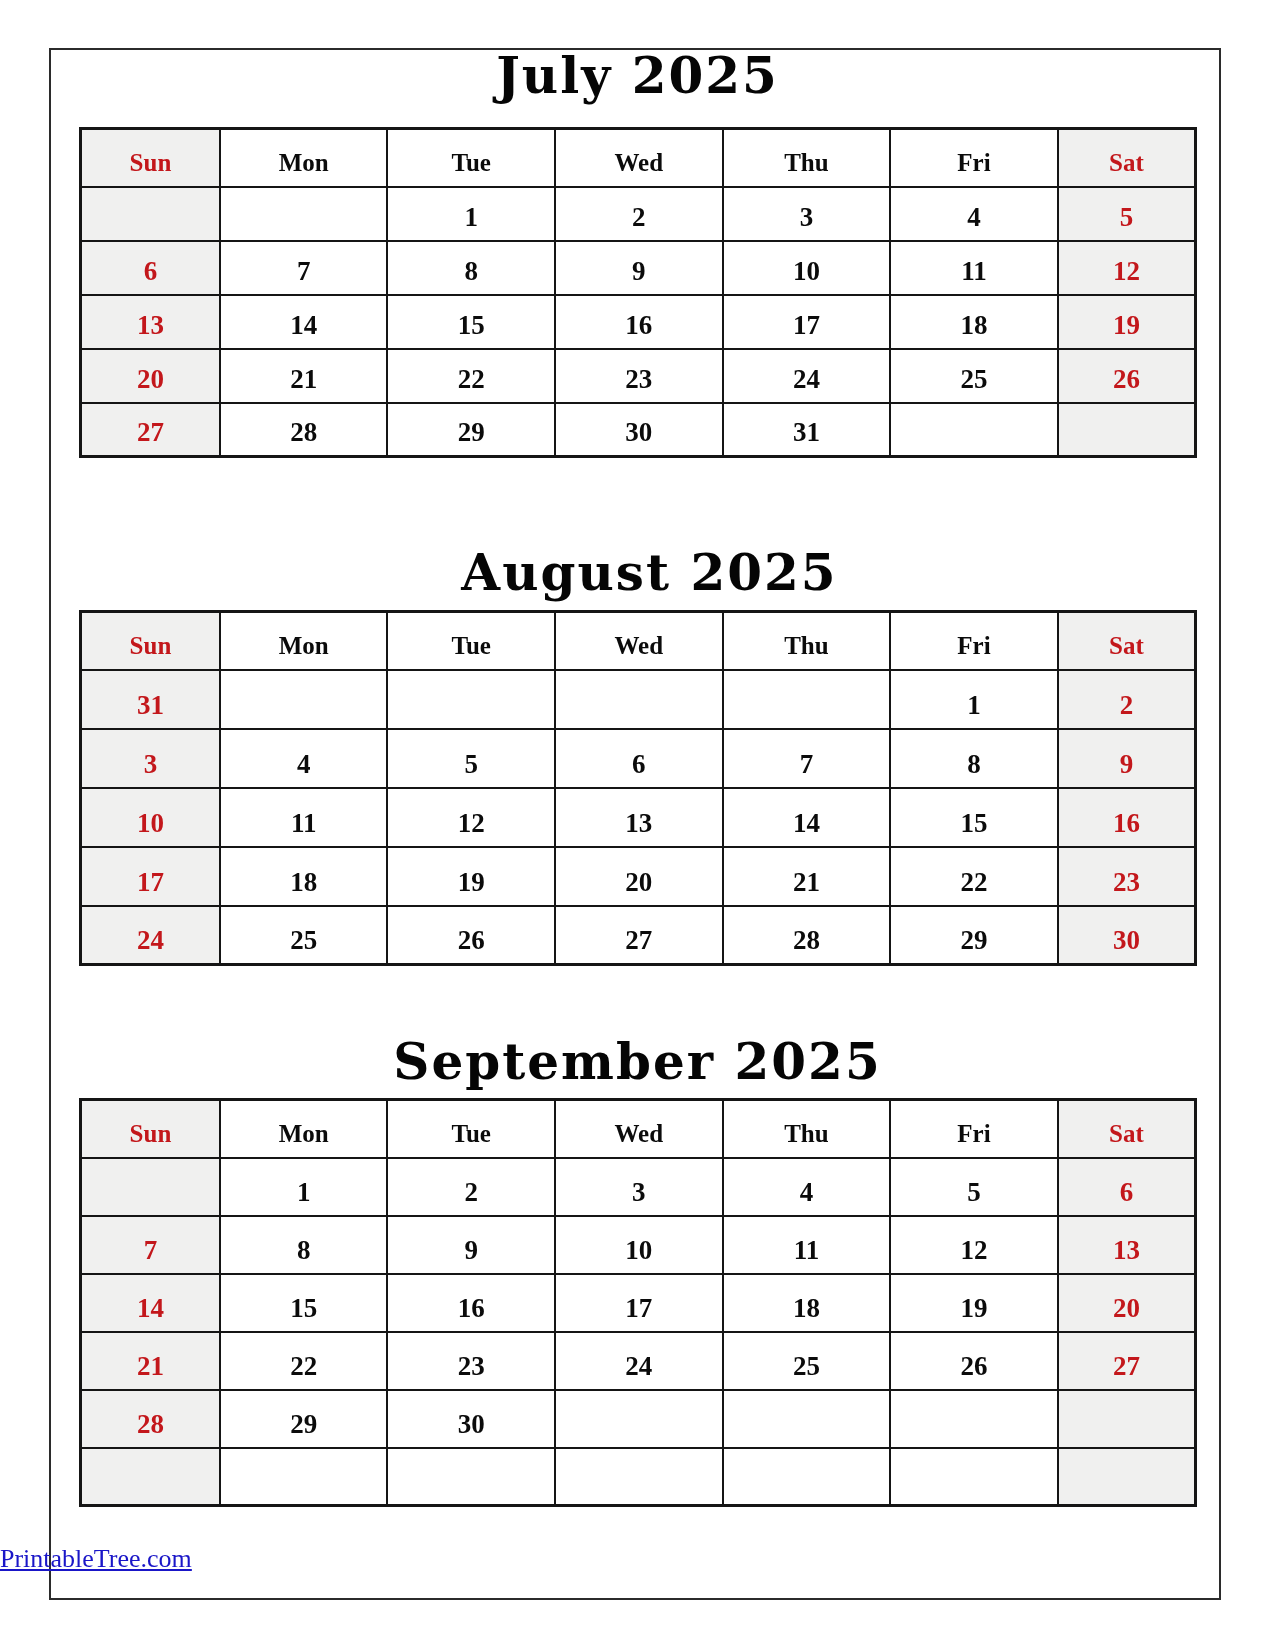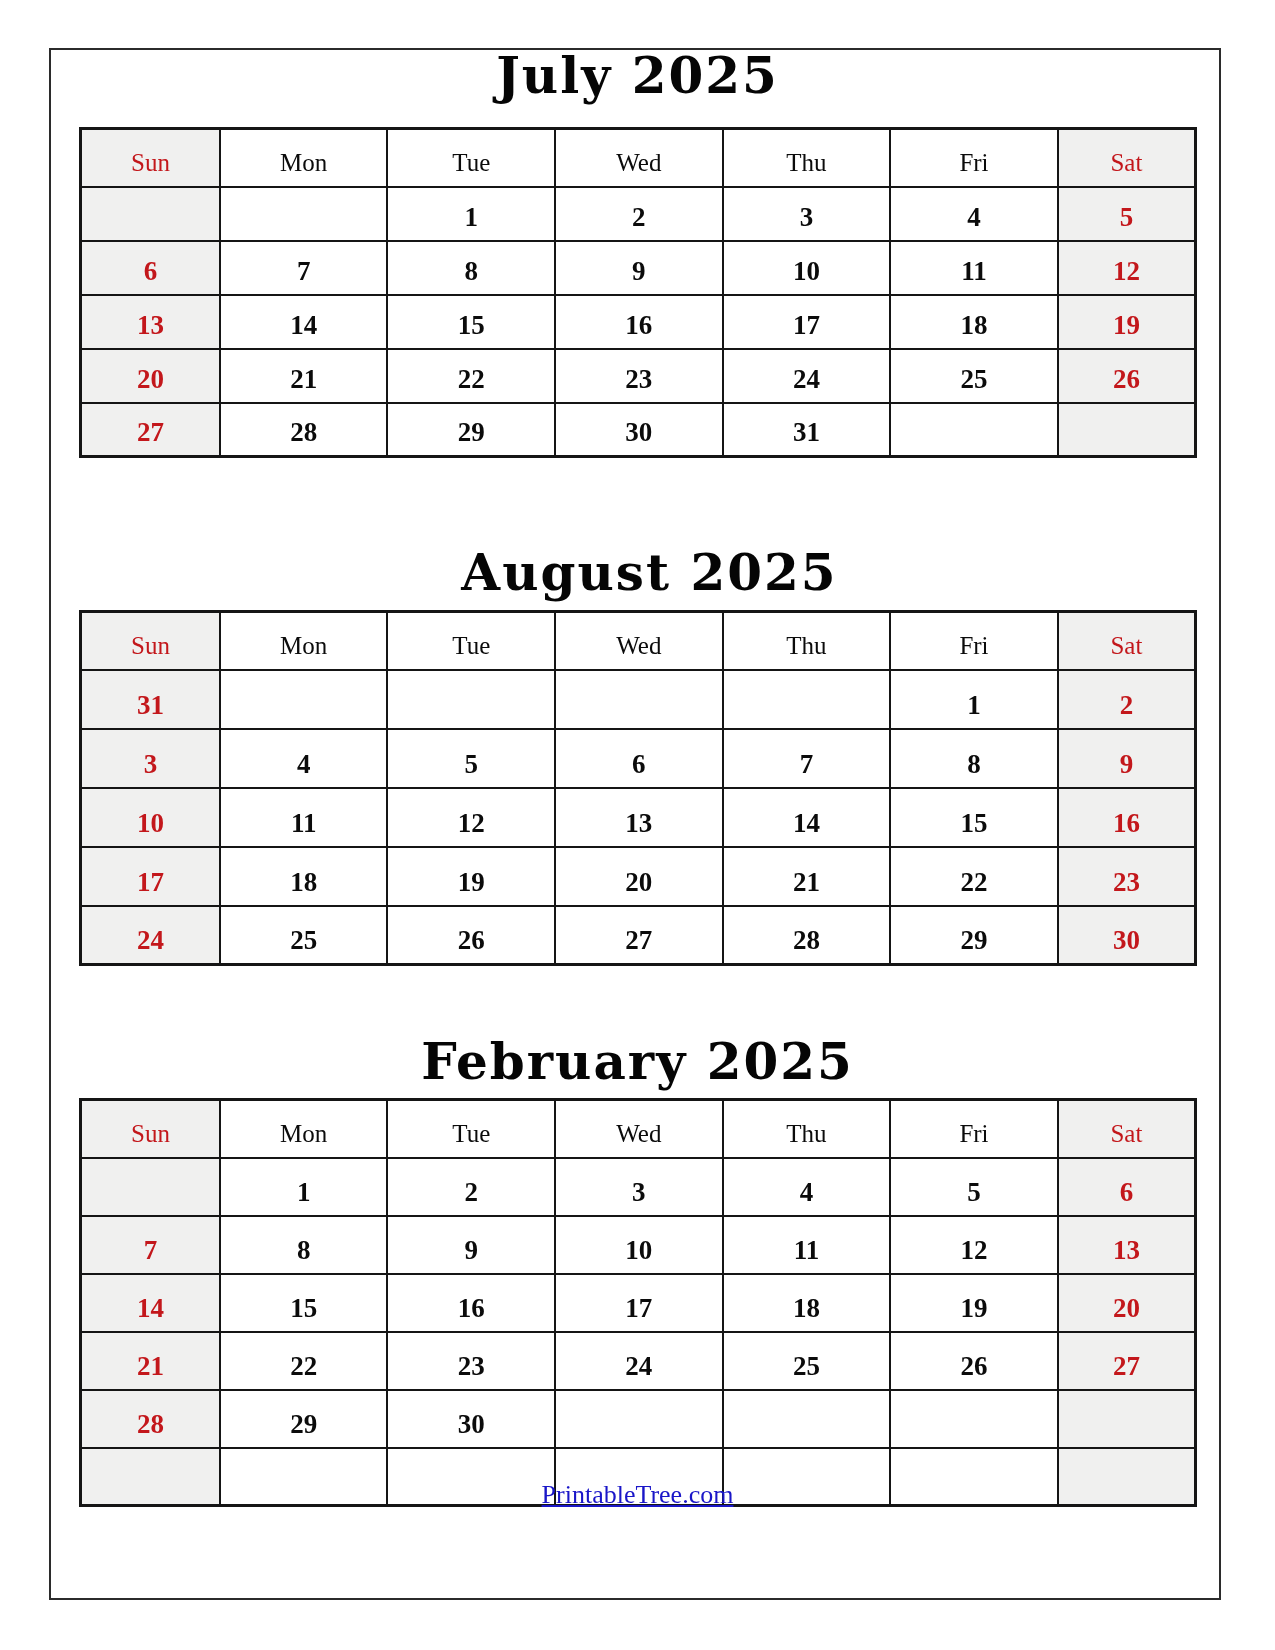--- a/index.html
+++ b/index.html
@@ -47,21 +47,21 @@
 
   table.cal th, table.cal td{
     border:2px solid #151515;
     text-align:center;
     vertical-align:bottom;
     box-sizing:border-box;
     overflow:hidden;
   }
   table.cal th{
     font-size:25px;
-    font-weight:normal;
+    font-weight:bold;
     padding:0 0 9px 0;
     height:58px;
     background:#ffffff;
     color:#0b0b0b;
   }
   table.cal td{
     font-size:27px;
     font-weight:bold;
     padding:0 0 7px 0;
     background:#ffffff;
@@ -70,22 +70,22 @@
   .t-july td{height:54px;}
   .t-august td{height:59px;}
   .t-september td{height:58px;}
   .t-august th{height:61px;}
   table.cal th.we, table.cal td.we{
     background:#f0f0ef;
     color:#c3171b;
   }
   .footer{
     position:absolute;
-    top:1480px;left:0;width:100%;
-    text-align:center;
+    top:1544px;left:0;width:100%;
+    text-align:left;
   }
   .footer a{
     font-family:"Liberation Serif", serif;
     font-size:26px;
     color:#1a16c8;
     text-decoration:underline;
   }
 </style>
 </head>
 <body>
@@ -228,21 +228,21 @@
           <td>25</td>
           <td>26</td>
           <td>27</td>
           <td>28</td>
           <td>29</td>
           <td class="we">30</td>
         </tr>
       </tbody>
     </table>
 
-  <h2 class="month-title title-september">February 2025</h2>
+  <h2 class="month-title title-september">September 2025</h2>
   <table class="cal t-september">
       <colgroup>
         <col class="c-sun">
         <col class="c-mid">
         <col class="c-mid">
         <col class="c-mid">
         <col class="c-mid">
         <col class="c-mid">
         <col class="c-sat">
       </colgroup>

